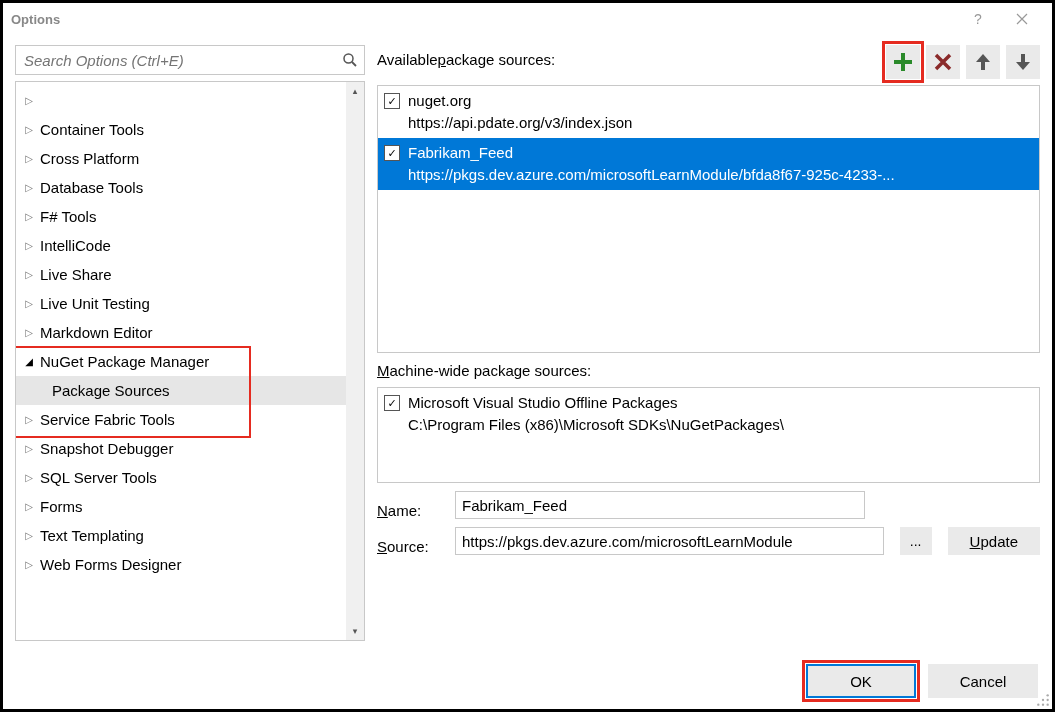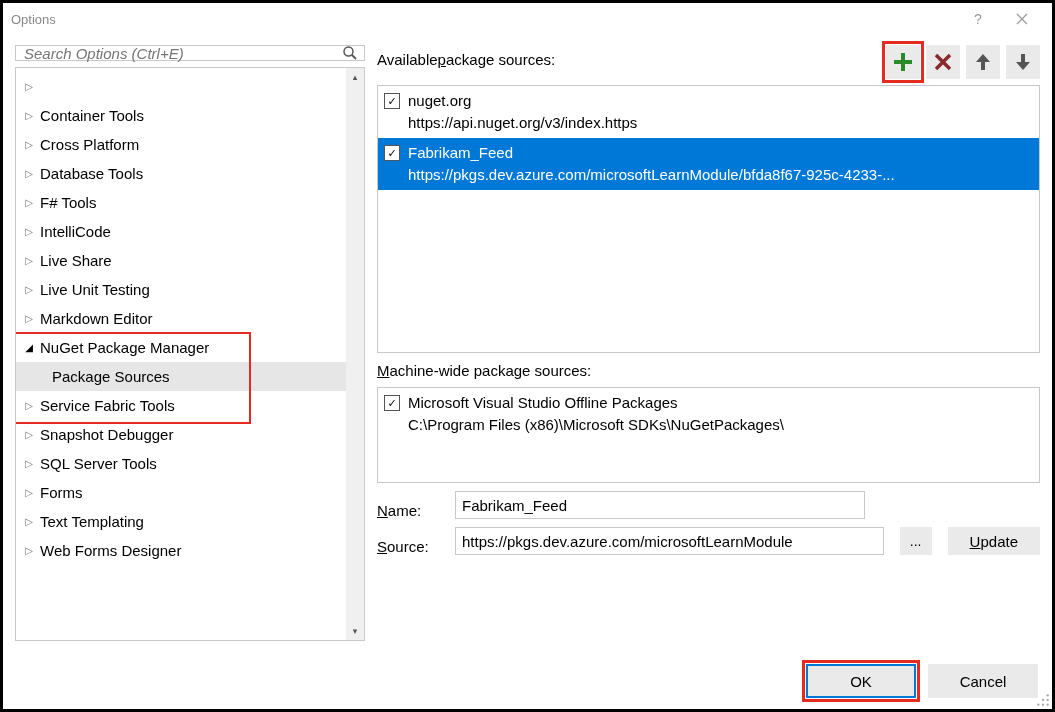--- a/index.html
+++ b/index.html
@@ -25,21 +25,21 @@
   }
   .titlebar {
     height: 32px;
     background: #fff;
     display: flex;
     align-items: center;
     padding: 0 8px;
     font-size: 13px;
     color: #888;
   }
-  .titlebar-title { flex: 0 0 auto; }
+  .titlebar-title { flex: 0 0 auto; font-weight: bold; }
   .titlebar-spacer { flex: 1; }
   .titlebar-btn {
     width: 44px;
     height: 28px;
     display: flex;
     align-items: center;
     justify-content: center;
     color: #999;
     font-size: 14px;
   }
@@ -54,21 +54,21 @@
   
   .sidebar {
     width: 350px;
     display: flex;
     flex-direction: column;
     gap: 6px;
   }
   .search-box {
     border: 1px solid #c8c8c8;
     background: #fff;
-    height: 16px;
+    height: 30px;
     display: flex;
     align-items: center;
     padding: 0 6px;
     position: relative;
   }
   .search-input {
     flex: 1;
     border: none;
     outline: none;
     font-size: 15px;
@@ -403,21 +403,21 @@
                 <path d="M10 18 L17 10 L12 10 L12 2 L8 2 L8 10 L3 10 Z" fill="#555"></path>
               </svg>
         </div>
       </div>
 
       <div class="source-list">
         <div class="source-item">
           <span class="chk">✓</span>
           <div class="source-text">
             <div class="source-name">nuget.org</div>
-            <div class="source-url">https://api.nuget.org/v3/index.https</div>
+            <div class="source-url">https://api.pdate.org/v3/index.json</div>
           </div>
         </div>
         <div class="source-item selected">
           <span class="chk">✓</span>
           <div class="source-text">
             <div class="source-name">Fabrikam_Feed</div>
             <div class="source-url">https://pkgs.dev.azure.com/microsoftLearnModule/bfda8f67-925c-4233-...</div>
           </div>
         </div>
       </div>

